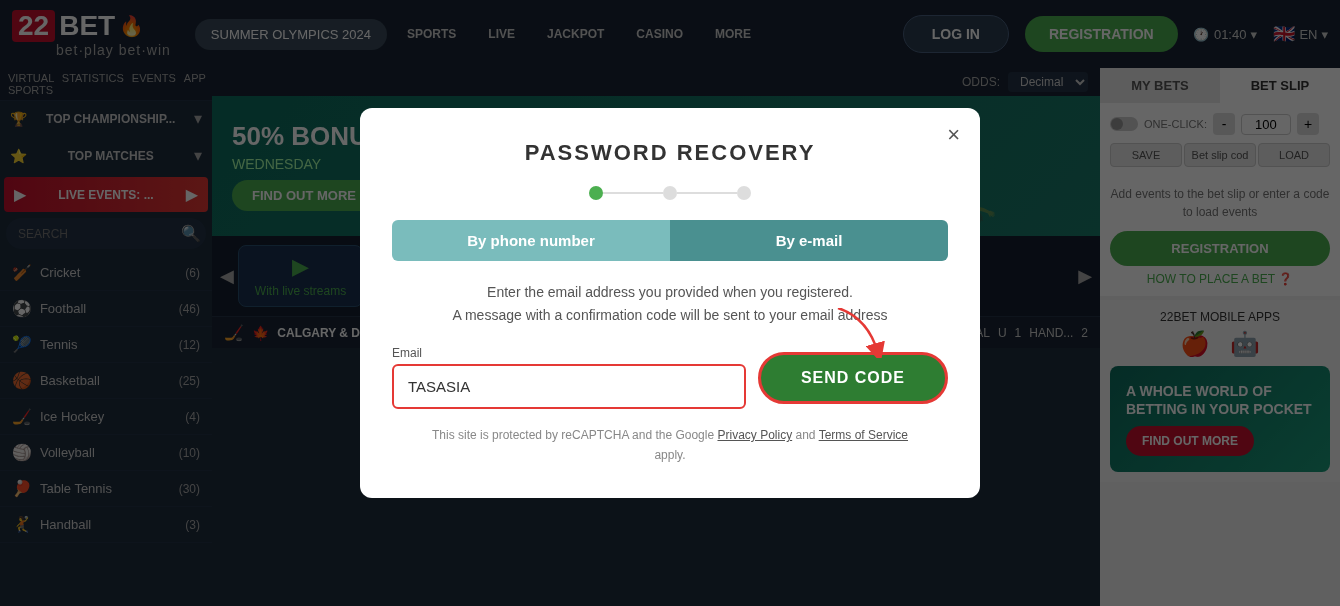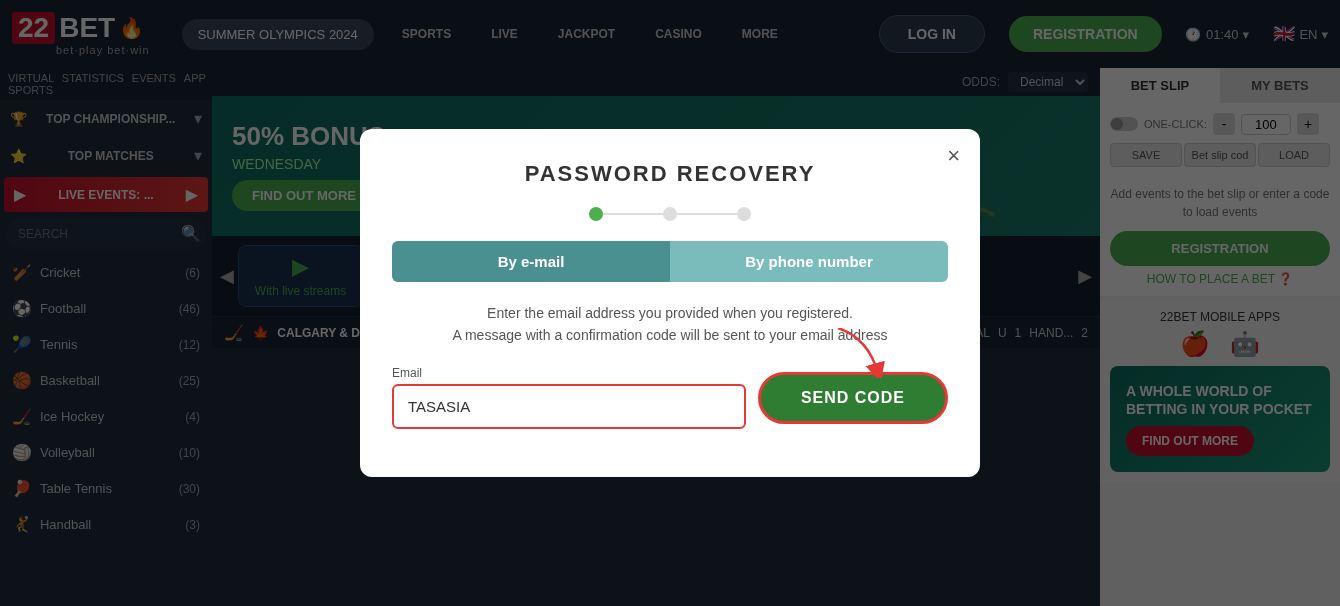--- a/index.html
+++ b/index.html
@@ -5,21 +5,21 @@
     * { box-sizing: border-box; margin: 0; padding: 0; }
     body { font-family: Arial, sans-serif; background: #1a2a3a; width: 1340px; height: 606px; overflow: hidden; position: relative; }
 
     
     .topnav {
       background: #1a2535;
       height: 68px;
       display: flex;
       align-items: center;
       padding: 0 12px;
-      gap: 16px;
+      gap: 8px;
       position: relative;
       z-index: 10;
     }
     .logo-area {
       display: flex;
       flex-direction: column;
       align-items: flex-start;
       margin-right: 16px;
     }
     .logo-box {
@@ -35,21 +35,21 @@
       padding: 2px 6px;
       border-radius: 4px;
       line-height: 1;
     }
     .logo-bet {
       color: white;
       font-weight: 900;
       font-size: 28px;
     }
     .logo-flame { color: #ff4500; font-size: 20px; }
-    .logo-sub { color: #aaa; font-size: 11px; letter-spacing: 1px; padding-left: 44px; }
+    .logo-sub { color: #aaa; font-size: 14px; letter-spacing: 1px; padding-left: 44px; }
 
     .nav-btn {
       background: #2c3e50;
       color: #ccc;
       border: none;
       border-radius: 20px;
       padding: 8px 16px;
       font-size: 13px;
       cursor: pointer;
       white-space: nowrap;
@@ -728,22 +728,22 @@
       <span>TOTAL</span>
       <span>U</span>
       <span>1</span>
       <span>HAND...</span>
       <span>2</span>
     </div>
   </div>
 
   <div class="right-sidebar">
     <div class="betslip-tabs">
+      <div class="betslip-tab">MY BETS</div>
       <div class="betslip-tab active">BET SLIP</div>
-      <div class="betslip-tab">MY BETS</div>
     </div>
     <div class="betslip-body">
       <div class="one-click-row">
         <div class="toggle-knob"></div>
         <span class="one-click-label">ONE-CLICK:</span>
         <button class="minus-btn">-</button>
         <input class="amount-input" type="text" value="100" style="">
         <button class="plus-btn">+</button>
       </div>
       <div class="betslip-actions">
@@ -780,22 +780,22 @@
 
     <div class="progress-dots">
       <div class="dot active"></div>
       <div class="dot-line"></div>
       <div class="dot"></div>
       <div class="dot-line"></div>
       <div class="dot"></div>
     </div>
 
     <div class="recovery-tabs">
+      <button class="recovery-tab inactive">By phone number</button>
       <button class="recovery-tab active">By e-mail</button>
-      <button class="recovery-tab inactive">By phone number</button>
     </div>
 
     <div class="recovery-desc">
       <div>Enter the email address you provided when you registered.</div>
       <div>A message with a confirmation code will be sent to your email address</div>
     </div>
 
     <div class="email-form-row">
       <div class="email-field-wrap">
         <div class="email-label">Email</div>
@@ -808,14 +808,22 @@
             <marker id="arrowhead" markerWidth="8" markerHeight="8" refX="4" refY="4" orient="auto">
               <path d="M0,0 L0,8 L8,4 z" fill="#e53935"></path>
             </marker>
           </defs>
           <path d="M10,0 Q40,10 50,45" stroke="#e53935" stroke-width="2.5" fill="none" marker-end="url(#arrowhead)"></path>
         </svg>
         <button class="send-code-btn">SEND CODE</button>
       </div>
     </div>
 
+    <div class="recaptcha-text">
+      <span>This site is protected by reCAPTCHA and the Google</span>
+      <a>Privacy Policy</a>
+      <span>and</span>
+      <a>Terms of Service</a>
+      <br>
+      <span>apply.</span>
+    </div>
   </div>
 </div>
 
 </body></html>

